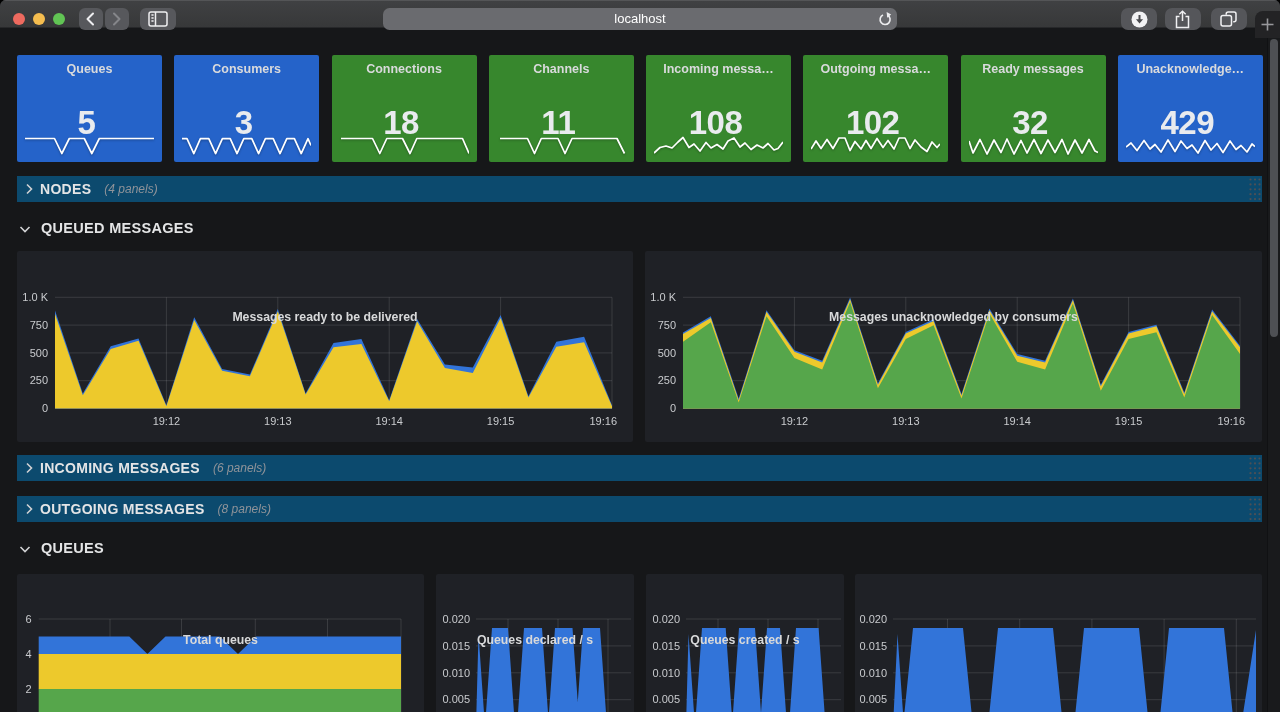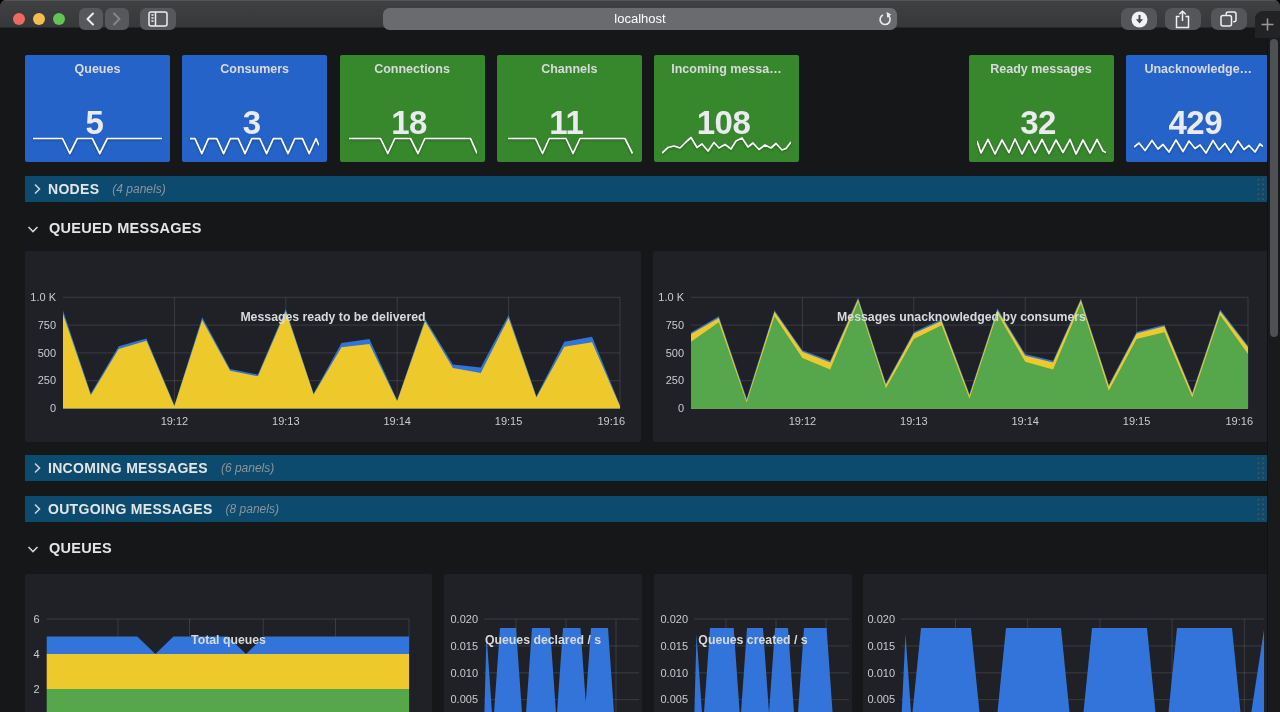--- a/index.html
+++ b/index.html
@@ -10,21 +10,21 @@
 .tl { position:absolute; top:13px; width:12px; height:12px; border-radius:50%; }
 .tbtn { position:absolute; top:7.5px; height:22.5px; border-radius:6px; background:#57585c;
         display:flex; align-items:center; justify-content:center; }
 .tbtn2 { position:absolute; top:8px; height:22px; border-radius:7px; background:#55565a;
         display:flex; align-items:center; justify-content:center; }
 #urlbar { position:absolute; left:383px; top:8px; width:514px; height:22px; border-radius:6.5px;
   background:#6a6b6f; color:#ffffff; font-size:13px; text-align:center; line-height:22px; }
 #reload { position:absolute; right:4px; top:3px; }
 #newtab { position:absolute; left:1255px; top:11px; width:25px; height:27px; background:#232325;
   border-radius:8px 0 0 0; text-align:center; }
-#dash { position:absolute; left:8px; top:38px; width:1164px; height:674px; background:#161719; }
+#dash { position:absolute; left:0; top:38px; width:1164px; height:674px; background:#161719; }
 .stat { position:absolute; top:17px; width:145px; height:107px; border-radius:2px; }
 .stitle { margin-top:7px; text-align:center; font-size:12.5px; font-weight:bold; color:#d9dadc;
   white-space:nowrap; overflow:hidden; }
 .sval { position:absolute; left:-3px; right:3px; top:49px; text-align:center; font-size:33px; font-weight:bold;
   color:#e9ebee; letter-spacing:-0.5px; }
 .spark { position:absolute; left:8px; bottom:6px; filter:drop-shadow(0 1px 1px rgba(0,0,0,0.3)); }
 .rowbar { position:absolute; left:17px; width:1245px; height:26px; background:#0c4a6e;
   display:flex; align-items:center; }
 .rowbar .chev { margin-left:8px; width:8px; display:flex; }
 .rowtitle { margin-left:7px; font-size:14px; font-weight:bold; color:#e4e5e6; letter-spacing:0.3px; }
@@ -125,20 +125,27 @@
           <polyline points="3,4.5 30.5,4.5 37.5,19.5 44.3,4.5 61,4.5 68,19.5 75,4.5 120,4.5 127.5,19.5" fill="none" stroke="#ffffff" stroke-width="1.7" stroke-linejoin="round"></polyline>
         </svg>
       </div>
       <div class="stat" style="left:646.0px;background:#37872d">
         <div class="stitle">Incoming messa…</div>
         <div class="sval">108</div>
         <svg class="spark" width="129" height="22" viewBox="0 0 129 22">
           <polyline points="0,19 6,13.5 12,12 18,14 24,8 29,3.5 35,13.5 40,10 46,17 52,8.5 57,14 63,10.5 69,15 74,7 80,4 86,13 91,9 97,15.5 103,11 109,14 114,9.5 120,16 124,14.5 129,8" fill="none" stroke="#ffffff" stroke-width="1.7" stroke-linejoin="round"></polyline>
         </svg>
       </div>
+      <div class="stat" style="left:803.2px;background:#37872d">
+        <div class="stitle">Outgoing messa…</div>
+        <div class="sval">102</div>
+        <svg class="spark" width="129" height="22" viewBox="0 0 129 22">
+          <polyline points="0,15 5,7 10,14.5 16,5.5 22,14.5 28,4 34,4 39,16.5 44,7.5 50,15 55,6.5 60,14.5 66,4.5 72,13.5 77,6.5 83,15 88,4 94,4 99,14.5 104,6 110,13 116,17.5 121,8 126,13.5 129,10" fill="none" stroke="#ffffff" stroke-width="1.7" stroke-linejoin="round"></polyline>
+        </svg>
+      </div>
       <div class="stat" style="left:960.5px;background:#37872d">
         <div class="stitle">Ready messages</div>
         <div class="sval">32</div>
         <svg class="spark" width="129" height="22" viewBox="0 0 129 22">
           <polyline points="0,7 4,19 11,5.5 18,20 25,6 32,18.5 38,5 45,20 52,6.5 58,19 65,5.5 72,19.5 79,6 86,18.5 93,5.5 99,20 106,6 113,19 120,5.5 126,17 129,18.5" fill="none" stroke="#ffffff" stroke-width="1.7" stroke-linejoin="round"></polyline>
         </svg>
       </div>
       <div class="stat" style="left:1117.8px;background:#2563c9">
         <div class="stitle">Unacknowledge…</div>
         <div class="sval">429</div>

